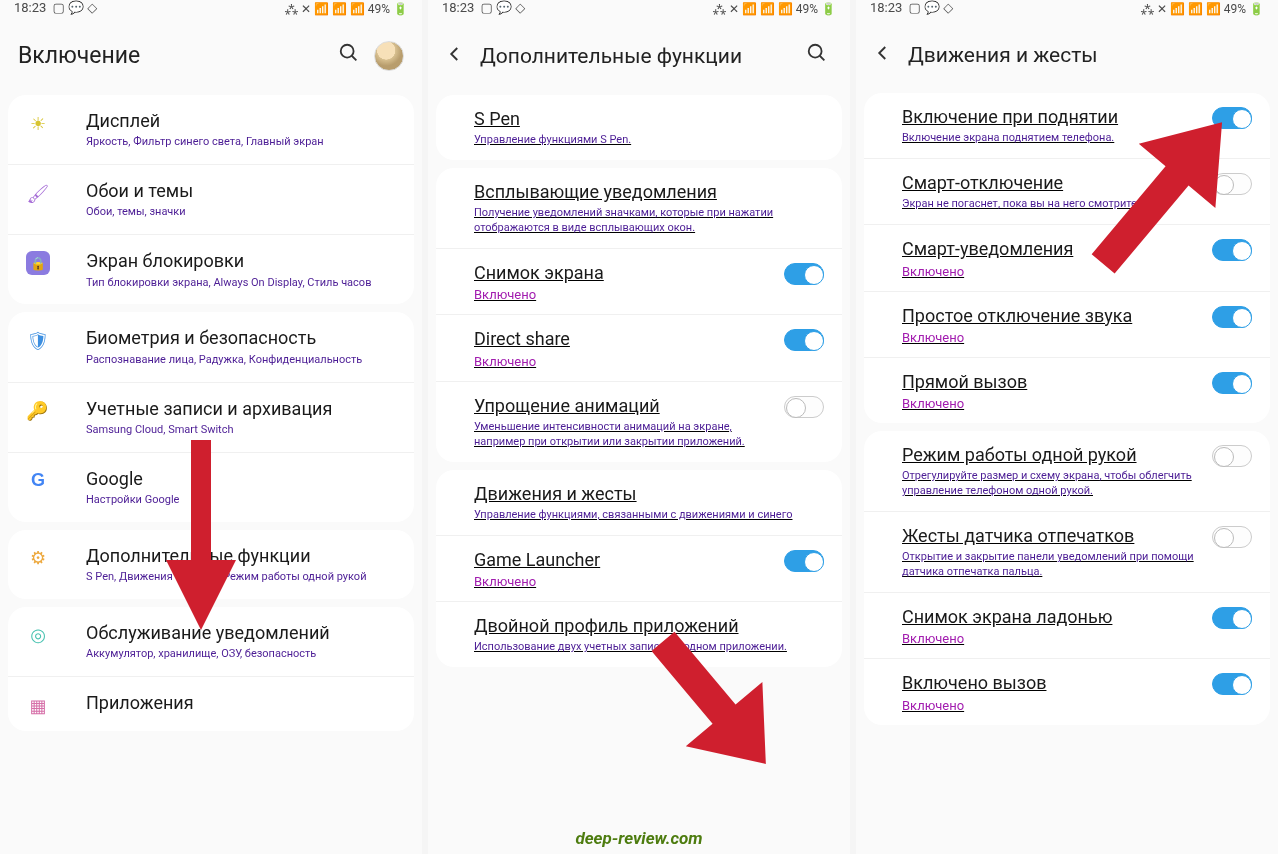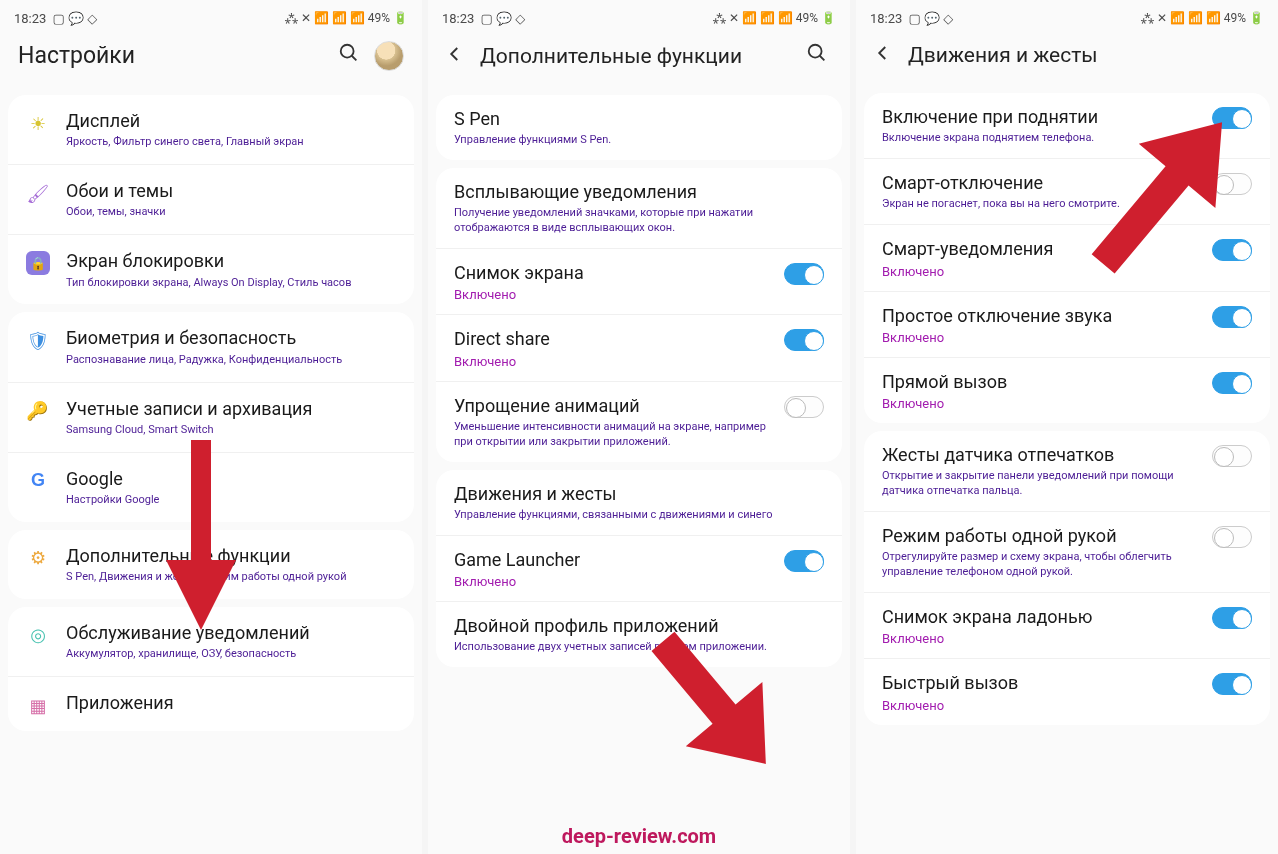--- a/index.html
+++ b/index.html
@@ -17,21 +17,21 @@
     flex: 1;
     background: #fafafa;
     display: flex;
     flex-direction: column;
     overflow: hidden;
     position: relative;
   }
   .status-bar {
     height: 26px;
     display: flex;
-    align-items: flex-end;
+    align-items: flex-start;
     justify-content: space-between;
     padding: 0 14px;
     font-size: 13px;
     color: #4a4a4a;
     background: #fafafa;
   }
   .status-left { display: flex; align-items: center; gap: 6px; }
   .status-right { display: flex; align-items: center; gap: 3px; font-size: 12px; }
   .header {
     display: flex;
@@ -60,67 +60,68 @@
     gap: 16px;
   }
   .item + .item { border-top: 1px solid #f0f0f0; }
   .icon-slot {
     width: 24px; height: 24px;
     display: flex; align-items: center; justify-content: center;
     flex-shrink: 0;
     font-size: 18px;
     margin-top: 2px;
   }
-  .item-body { flex: 1; min-width: 0; }
+  .item-body { flex: 1; min-width: 0; margin-left: 20px; }
   .item-title { font-size: 18px; color: #1a1a1a; line-height: 1.35; }
   .item-sub { font-size: 11px; color: #4c1d95; margin-top: 2px; line-height: 1.35; }
   .item-status { font-size: 13px; color: #a21caf; margin-top: 2px; }
   .toggle {
     width: 40px; height: 22px; border-radius: 12px;
     position: relative; flex-shrink: 0; margin-top: 2px;
     border: 1px solid #ccc; background: #fdfdfd;
   }
   .toggle::after {
     content: ""; position: absolute; top: 1px; left: 1px;
     width: 18px; height: 18px; border-radius: 50%;
     background: #fff; border: 1px solid #bbb;
     transition: none;
   }
   .toggle.on { background: #2e9fe6; border-color: #2e9fe6; }
   .toggle.on::after { left: 19px; border-color: #2e9fe6; background: #fff; }
-  .item.compact { padding: 12px 18px; }
+  .item.compact { padding: 12px 18px; text-decoration: underline; }
   .scroll { flex: 1; overflow: hidden; }
   .arrow {
     position: absolute;
     pointer-events: none;
   }
   .watermark {
     position: absolute;
     bottom: 6px;
     left: 50%;
     transform: translateX(-50%);
-    font-size: 20px;
+    font-size: 17px;
     font-weight: 700;
-    color: #be185d;
+    color: #4d7c0f;
+    font-style: italic;
   }
 </style>
 </head>
 <body>
 
 <div class="phone">
   <div class="status-bar">
     <div class="status-left">
       <span>18:23</span>
       <span>▢ 💬 ◇</span>
     </div>
     <div class="status-right">⁂ ✕ 📶 📶 📶 49% 🔋</div>
   </div>
 
   <div class="header">
-    <span class="title">Настройки</span>
+    <span class="title">Включение</span>
     <span class="search-icon">
       <svg width="22" height="22" viewBox="0 0 24 24" fill="none" stroke="#333" stroke-width="2">
           <circle cx="10" cy="10" r="7"></circle>
           <line x1="20" y1="20" x2="15" y2="15"></line>
         </svg>
     </span>
     <span class="avatar"></span>
   </div>
 
   <div class="scroll">
@@ -353,42 +354,42 @@
           <div class="item-title">Прямой вызов</div>
           <div class="item-status">Включено</div>
         </div>
         <div class="toggle on"></div>
       </div>
     </div>
 
     <div class="card">
       <div class="item compact">
         <div class="item-body">
+          <div class="item-title">Режим работы одной рукой</div>
+          <div class="item-sub">Отрегулируйте размер и схему экрана, чтобы облегчить управление телефоном одной рукой.</div>
+        </div>
+        <div class="toggle"></div>
+      </div>
+      <div class="item compact">
+        <div class="item-body">
           <div class="item-title">Жесты датчика отпечатков</div>
           <div class="item-sub">Открытие и закрытие панели уведомлений при помощи датчика отпечатка пальца.</div>
         </div>
         <div class="toggle"></div>
       </div>
       <div class="item compact">
         <div class="item-body">
-          <div class="item-title">Режим работы одной рукой</div>
-          <div class="item-sub">Отрегулируйте размер и схему экрана, чтобы облегчить управление телефоном одной рукой.</div>
-        </div>
-        <div class="toggle"></div>
-      </div>
-      <div class="item compact">
-        <div class="item-body">
           <div class="item-title">Снимок экрана ладонью</div>
           <div class="item-status">Включено</div>
         </div>
         <div class="toggle on"></div>
       </div>
       <div class="item compact">
         <div class="item-body">
-          <div class="item-title">Быстрый вызов</div>
+          <div class="item-title">Включено вызов</div>
           <div class="item-status">Включено</div>
         </div>
         <div class="toggle on"></div>
       </div>
     </div>
   </div>
 
   <svg class="arrow" style="left:205px;top:95px" width="200" height="200" viewBox="0 0 200 200">
     <g transform="rotate(40 100 100)">
       <path d="M85 190 L115 190 L115 75 L150 75 L100 5 L50 75 L85 75 Z" fill="#cf1f2e"></path>

